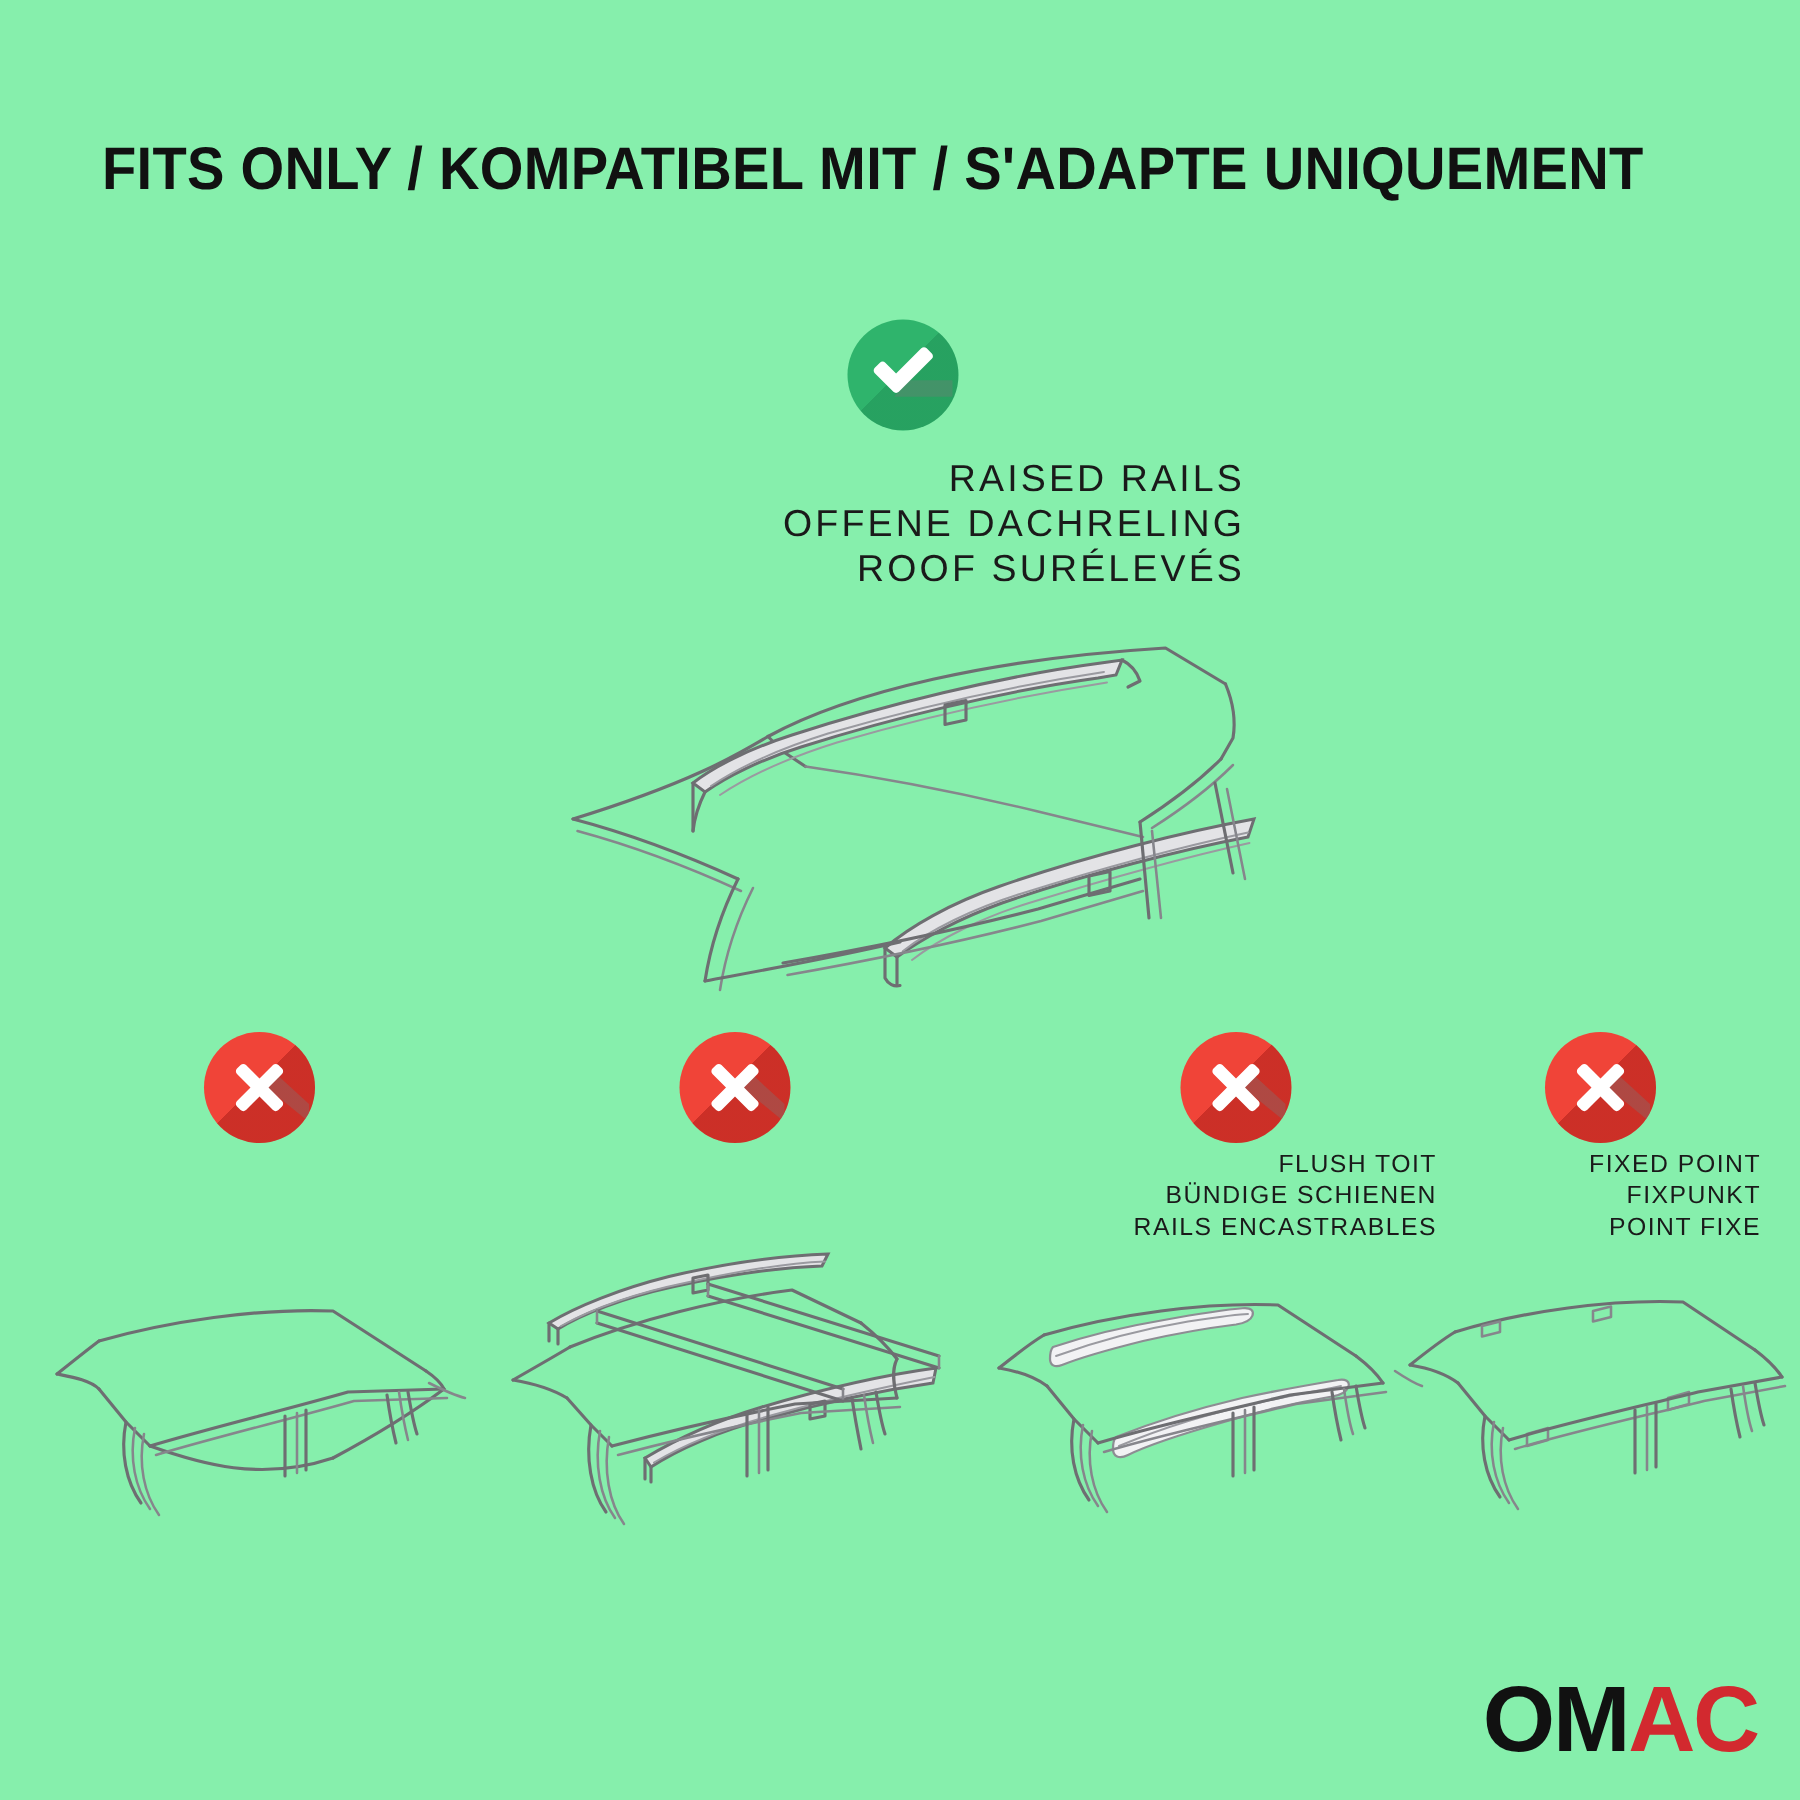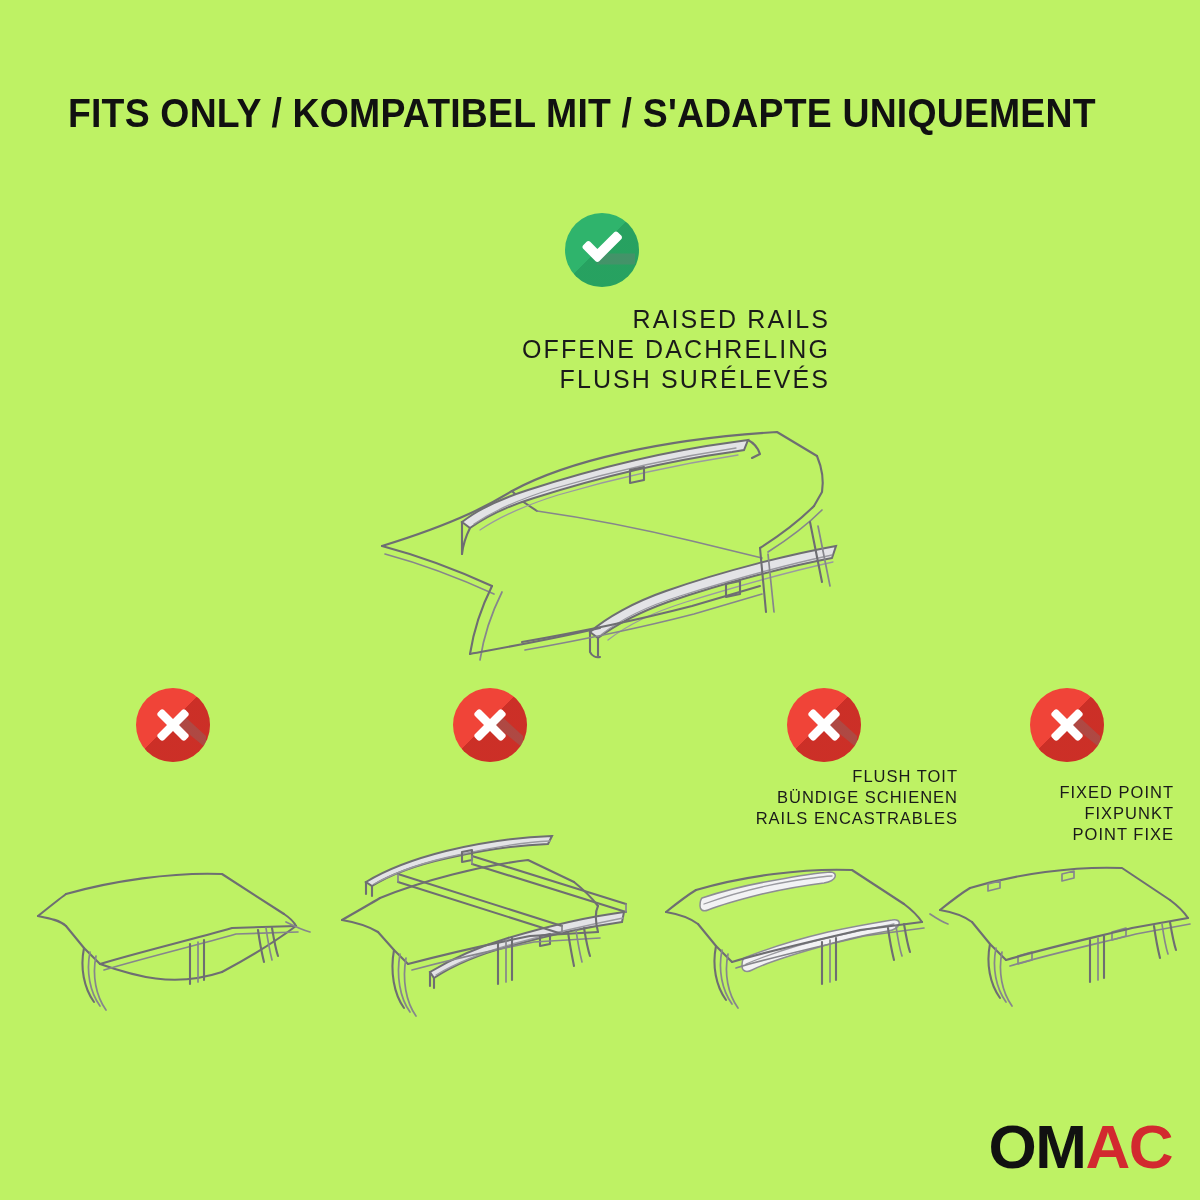--- a/index.html
+++ b/index.html
@@ -5,21 +5,21 @@
 <style>
   html, body {
     margin: 0;
     padding: 0;
     background: #ffffff;
   }
   .page {
     position: relative;
     width: 1200px;
     height: 1200px;
-    background: #bef264;
+    background: #86efac;
     overflow: hidden;
     font-family: "Liberation Sans", sans-serif;
     -webkit-font-smoothing: antialiased;
   }
 
   
   .title {
     position: absolute;
     left: 68px;
     top: 90px;
@@ -143,21 +143,21 @@
                L21.6 28.8 C22.6 27.8 24.2 27.8 25.2 28.8 L32.4 36.0
                L49.2 19.2 C50.2 18.2 51.8 18.2 52.8 19.2 L56.2 22.6
                C57.2 23.6 57.2 25.2 56.2 26.2 L34.2 48.2
                C33.2 49.2 31.6 49.2 30.6 48.2 Z"></path>
     </svg>
   </div>
 
   <div class="caption hero" style="left:370px; top:304px; width:460px;">
     <span class="line">RAISED RAILS</span>
     <span class="line">OFFENE DACHRELING</span>
-    <span class="line">FLUSH SURÉLEVÉS</span>
+    <span class="line">ROOF SURÉLEVÉS</span>
   </div>
 
   <div class="illus" style="left:362px; top:406px;">
     <svg width="480" height="265" viewBox="0 0 480 265" aria-hidden="true">
 
       <path class="ln" d="M150 85 C205 55 300 33 415 26 L455 50"></path>
       <path class="ln" d="M150 85 C130 97 98 116 20 140"></path>
       <path class="ln" d="M150 85 L160 95 L175 105"></path>
 
       <path class="ln" d="M455 50 C460 62 462 74 460 86 L452 100"></path>
@@ -272,21 +272,21 @@
   </div>
 
 
 
   <div class="caption small" style="left:692px; top:766px; width:266px;">
     <span class="line">FLUSH TOIT</span>
     <span class="line">BÜNDIGE SCHIENEN</span>
     <span class="line">RAILS ENCASTRABLES</span>
   </div>
 
-  <div class="caption small" style="left:962px; top:766px; width:212px;margin-top:16px;">
+  <div class="caption small" style="left:962px; top:766px; width:212px;">
     <span class="line">FIXED POINT</span>
     <span class="line">FIXPUNKT</span>
     <span class="line">POINT FIXE</span>
   </div>
 
   <div class="illus" style="left:22px; top:852px;">
     <svg width="300" height="220" viewBox="0 0 300 220" aria-hidden="true">
 
       <path class="ln" d="M44 42 C90 29 150 20 200 22 L262 62"></path>
       <path class="ln" d="M44 42 C36 48 26 56 16 64"></path>

